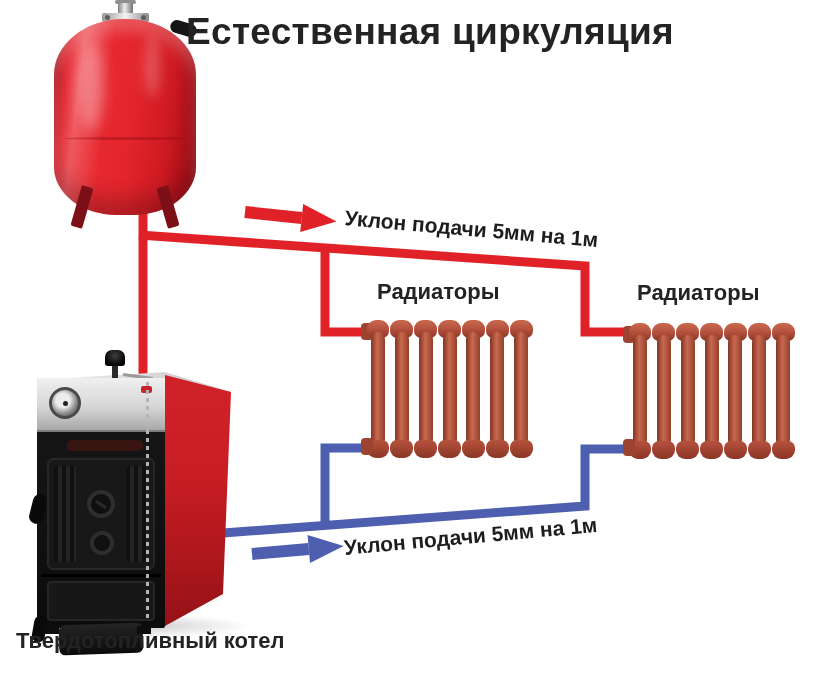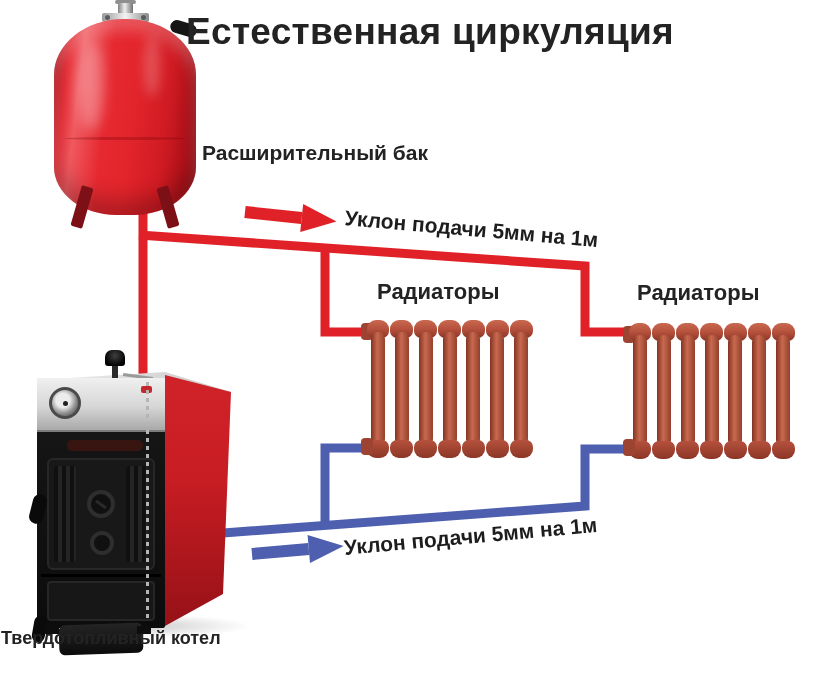--- a/index.html
+++ b/index.html
@@ -28,21 +28,21 @@
     text-align:center;font-weight:700;font-size:37px;line-height:47px;
     color:var(--text-dark);letter-spacing:.3px;z-index:5;
   }
   .label{
     position:absolute;font-weight:700;font-size:21px;color:var(--text-dark);
     white-space:nowrap;z-index:5;
   }
   .label-tank{left:202px;top:141px}
   .label-rad1{left:377px;top:279px;font-size:22px}
   .label-rad2{left:637px;top:280px;font-size:22px}
-  .label-boiler{left:1px;top:628px;font-size:18px}
+  .label-boiler{left:16px;top:628px;font-size:22px}
   .slope{
     position:absolute;font-weight:700;font-size:21px;color:#1d1d1d;
     white-space:nowrap;z-index:5;transform-origin:0 0;
   }
   .slope-top{left:346px;top:206px;transform:rotate(5deg)}
   .slope-bottom{left:343px;top:536px;transform:rotate(-5.2deg)}
 
   
   svg.pipes{position:absolute;left:0;top:0;z-index:1}
   .pipe-supply{fill:none;stroke:var(--supply-pipe);stroke-width:9;stroke-linejoin:miter}
@@ -182,21 +182,20 @@
     <span class="tank-stem-cap"></span>
     <span class="tank-stem"></span>
     <span class="tank-flange"></span>
     <span class="tank-valve"></span>
     <div class="tank-body">
       <span class="tank-seam"></span>
     </div>
     <span class="tank-leg leg-l"></span>
     <span class="tank-leg leg-r"></span>
   </div>
-  <div class="label label-tank">Расширительный бак</div>
 
   <div class="slope slope-top">Уклон подачи 5мм на 1м</div>
   <div class="slope slope-bottom">Уклон подачи 5мм на 1м</div>
 
   <div class="label label-rad1">Радиаторы</div>
   <div class="label label-rad2">Радиаторы</div>
 
   <div class="radiator rad1">
     <i class="sec">
         <b class="cap ct"></b>

